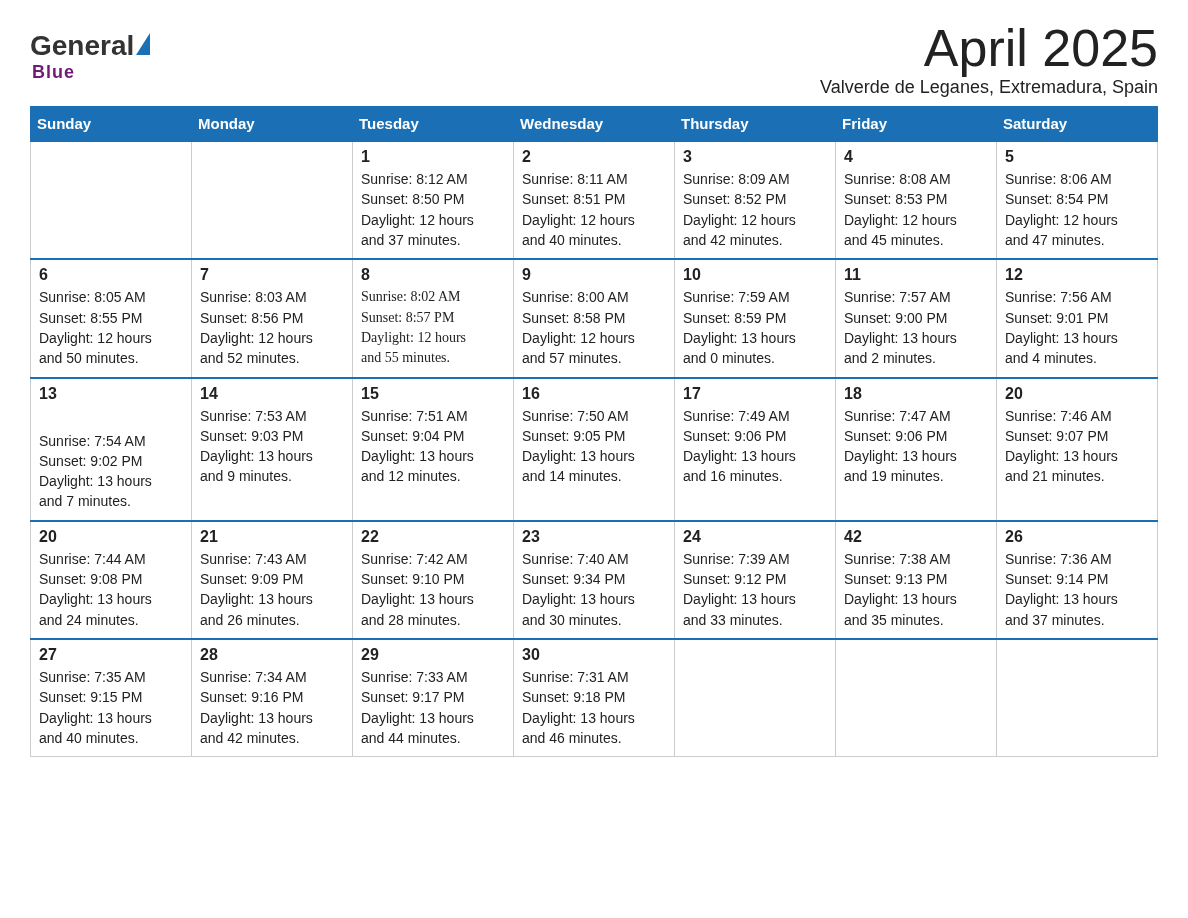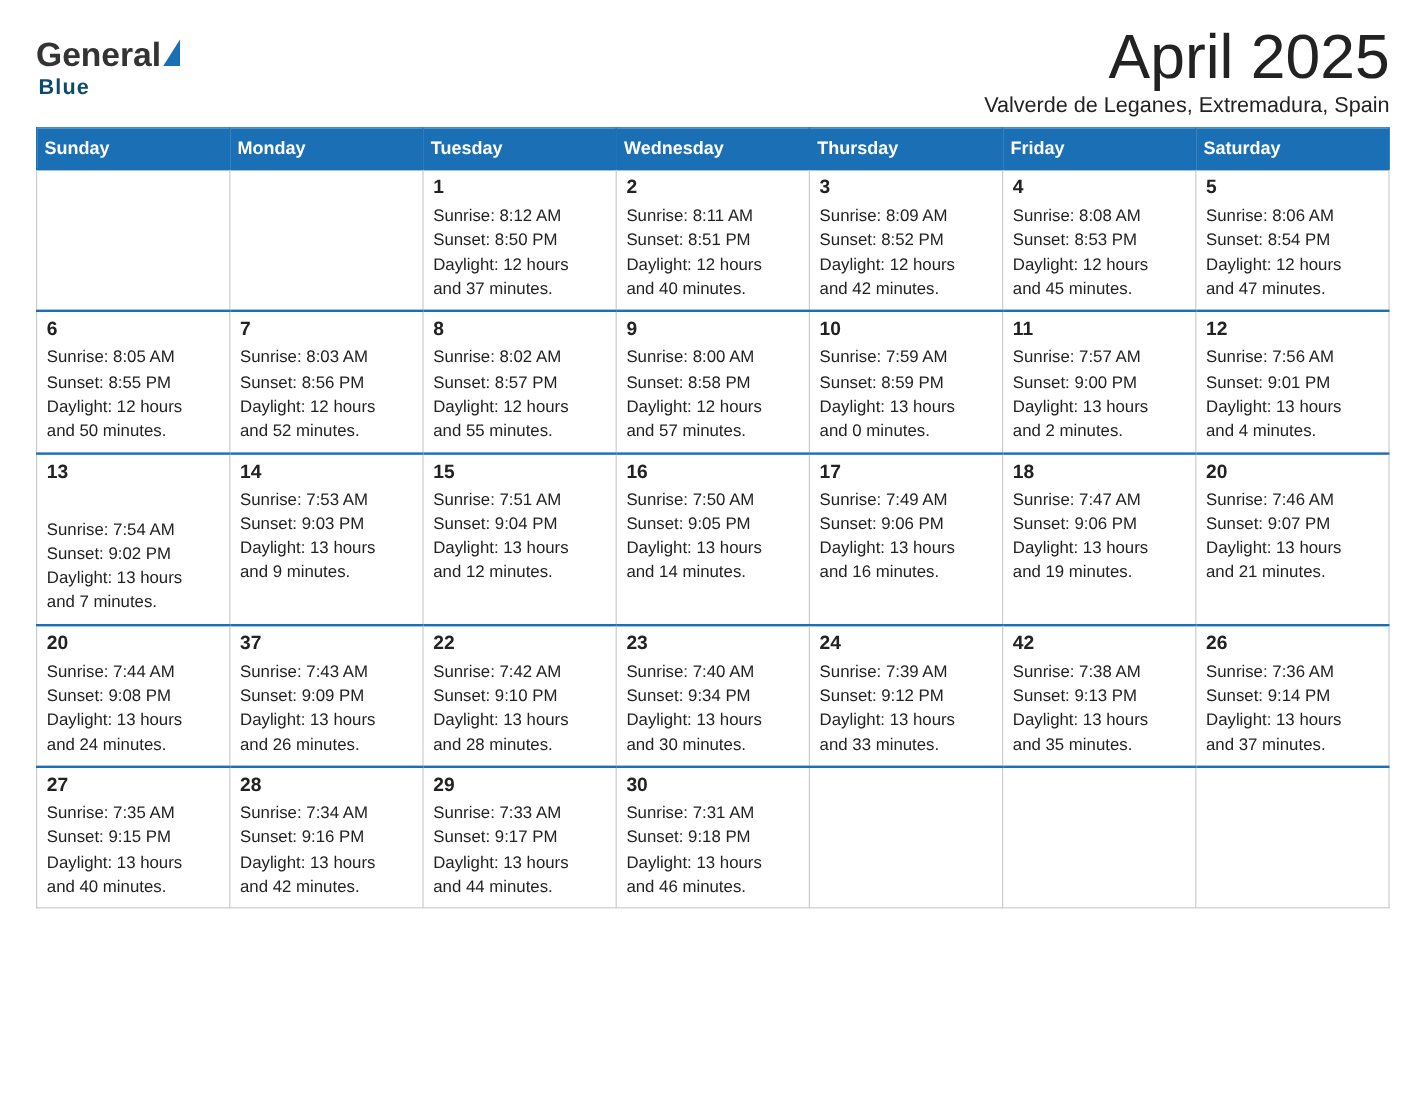--- a/index.html
+++ b/index.html
@@ -35,21 +35,21 @@
       width: 0;
       height: 0;
       border-left: 14px solid transparent;
       border-right: 0px solid transparent;
       border-bottom: 22px solid #1a6fb5;
       margin-left: 2px;
       margin-top: -4px;
     }
     .logo-line2 {
       font-size: 18px;
-      color: #0c4a6e;
+      color: #701a75;
       font-weight: bold;
       margin-left: 2px;
       letter-spacing: 1px;
     }
     .title-area {
       text-align: right;
     }
     .main-title {
       font-size: 52px;
       font-weight: normal;
@@ -183,21 +183,21 @@
         </td>
         <td>
           <span class="day-number">7</span>
           <div class="day-info" style="white-space: pre-line;">Sunrise: 8:03 AM
 Sunset: 8:56 PM
 Daylight: 12 hours
 and 52 minutes.</div>
         </td>
         <td>
           <span class="day-number">8</span>
-          <div class="day-info" style="white-space: pre-line;">Sunrise: 8:02 AM
+          <div class="day-info" style="white-space: pre-line; font-family: Liberation Serif, serif;">Sunrise: 8:02 AM
 Sunset: 8:57 PM
 Daylight: 12 hours
 and 55 minutes.</div>
         </td>
         <td>
           <span class="day-number">9</span>
           <div class="day-info" style="white-space: pre-line;">Sunrise: 8:00 AM
 Sunset: 8:58 PM
 Daylight: 12 hours
 and 57 minutes.</div>
@@ -277,21 +277,21 @@
       </tr>
       <tr>
         <td>
           <span class="day-number">20</span>
           <div class="day-info" style="white-space: pre-line;">Sunrise: 7:44 AM
 Sunset: 9:08 PM
 Daylight: 13 hours
 and 24 minutes.</div>
         </td>
         <td>
-          <span class="day-number">37</span>
+          <span class="day-number">21</span>
           <div class="day-info" style="white-space: pre-line;">Sunrise: 7:43 AM
 Sunset: 9:09 PM
 Daylight: 13 hours
 and 26 minutes.</div>
         </td>
         <td>
           <span class="day-number">22</span>
           <div class="day-info" style="white-space: pre-line;">Sunrise: 7:42 AM
 Sunset: 9:10 PM
 Daylight: 13 hours

